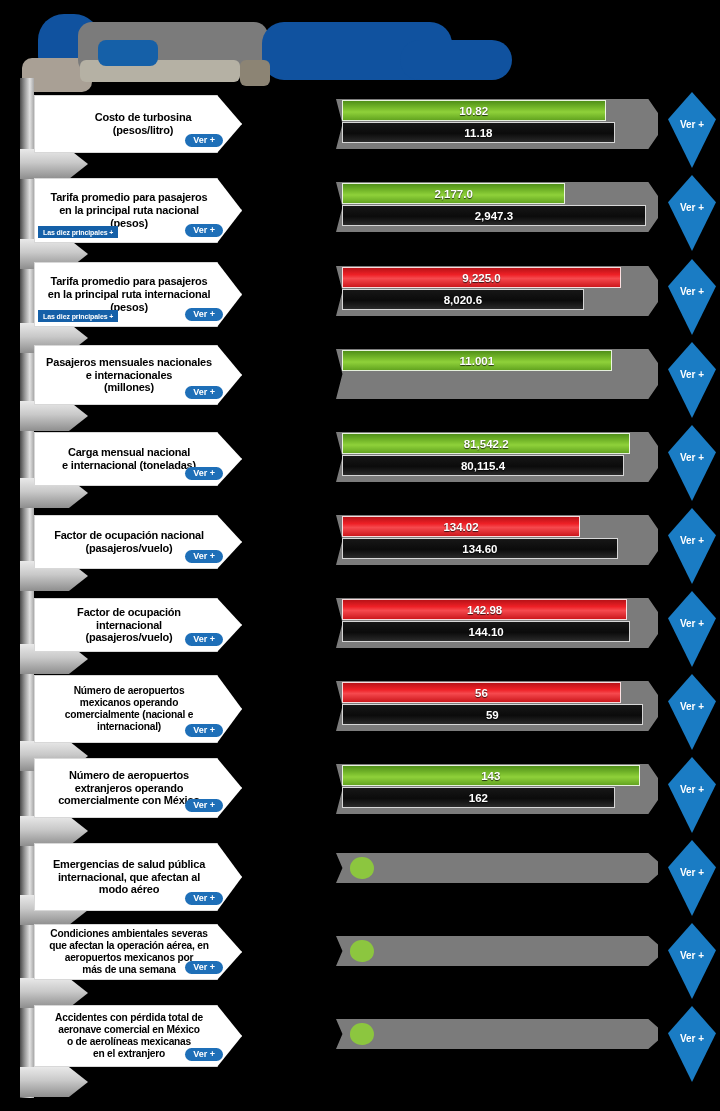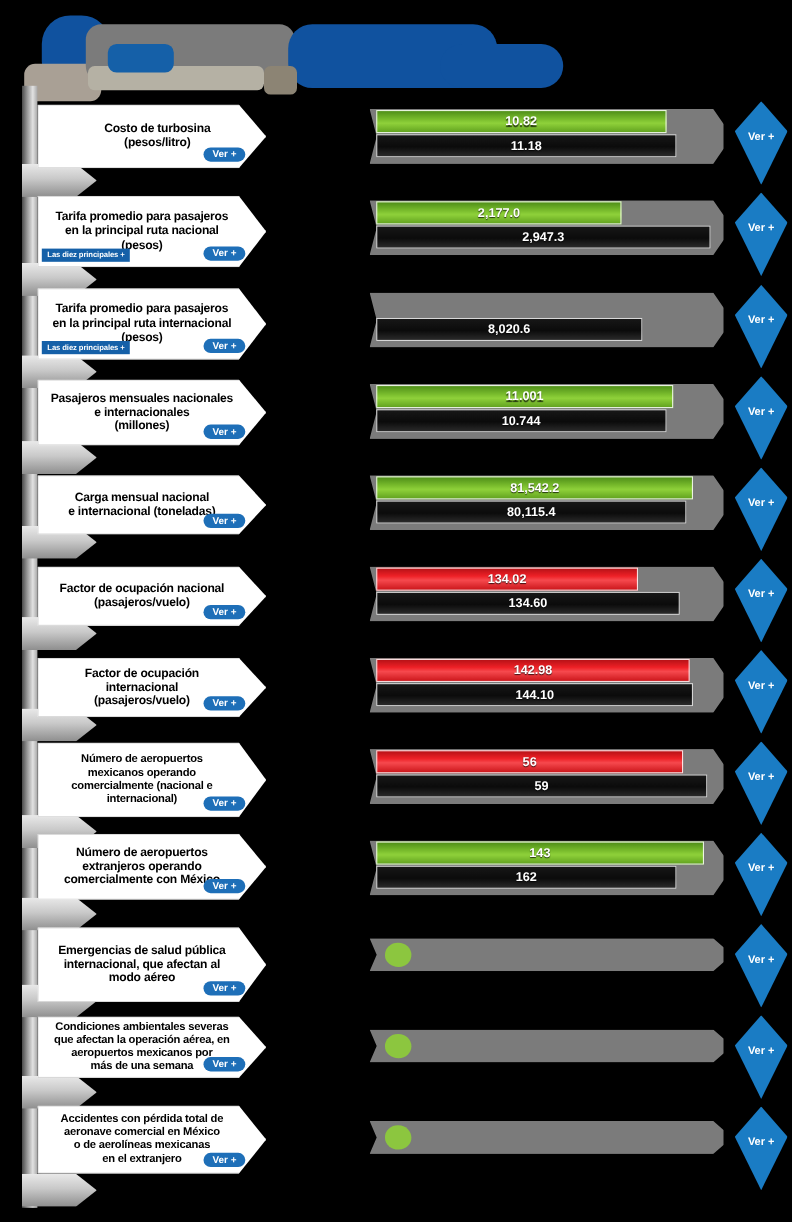--- a/index.html
+++ b/index.html
@@ -150,36 +150,36 @@
     <div class="spine-arrow" style="top: 323px;"></div>
     <div class="callout" style="top: 262px; height: 65px;">
       <div class="lbl">Tarifa promedio para pasajeros</div>
       <div class="lbl">en la principal ruta internacional</div>
       <div class="lbl">(pesos)</div>
       <div class="topten">Las diez principales  +</div>
       <div class="verbtn">Ver +</div>
     </div>
     <div class="barwrap" style="top: 262px; height: 72px;">
       <div class="track" style="top: 4px; height: 50px;"></div>
+      <div class="bar red" style="top: 5px; width: 279px;">9,225.0</div>
       <div class="bar dark" style="top: 27px; width: 241.8px;">8,020.6</div>
     </div>
     <div class="diamond" style="top: 259px;">
       <span>Ver +</span>
     </div>
     <div class="spine-arrow" style="top: 401px;"></div>
     <div class="callout" style="top: 345px; height: 60px;">
       <div class="lbl">Pasajeros mensuales nacionales</div>
       <div class="lbl">e internacionales</div>
       <div class="lbl">(millones)</div>
       <div class="verbtn">Ver +</div>
     </div>
     <div class="barwrap" style="top: 345px; height: 66px;">
       <div class="track" style="top: 4px; height: 50px;"></div>
       <div class="bar green" style="top: 5px; width: 269.7px;">11.001</div>
-      <div class="bar dark" style="top: 27px; width: 263.5px;">10.744</div>
     </div>
     <div class="diamond" style="top: 342px;">
       <span>Ver +</span>
     </div>
     <div class="spine-arrow" style="top: 478px;"></div>
     <div class="callout" style="top: 432px; height: 54px;">
       <div class="lbl">Carga mensual nacional</div>
       <div class="lbl">e internacional (toneladas)</div>
       <div class="verbtn">Ver +</div>
     </div>

